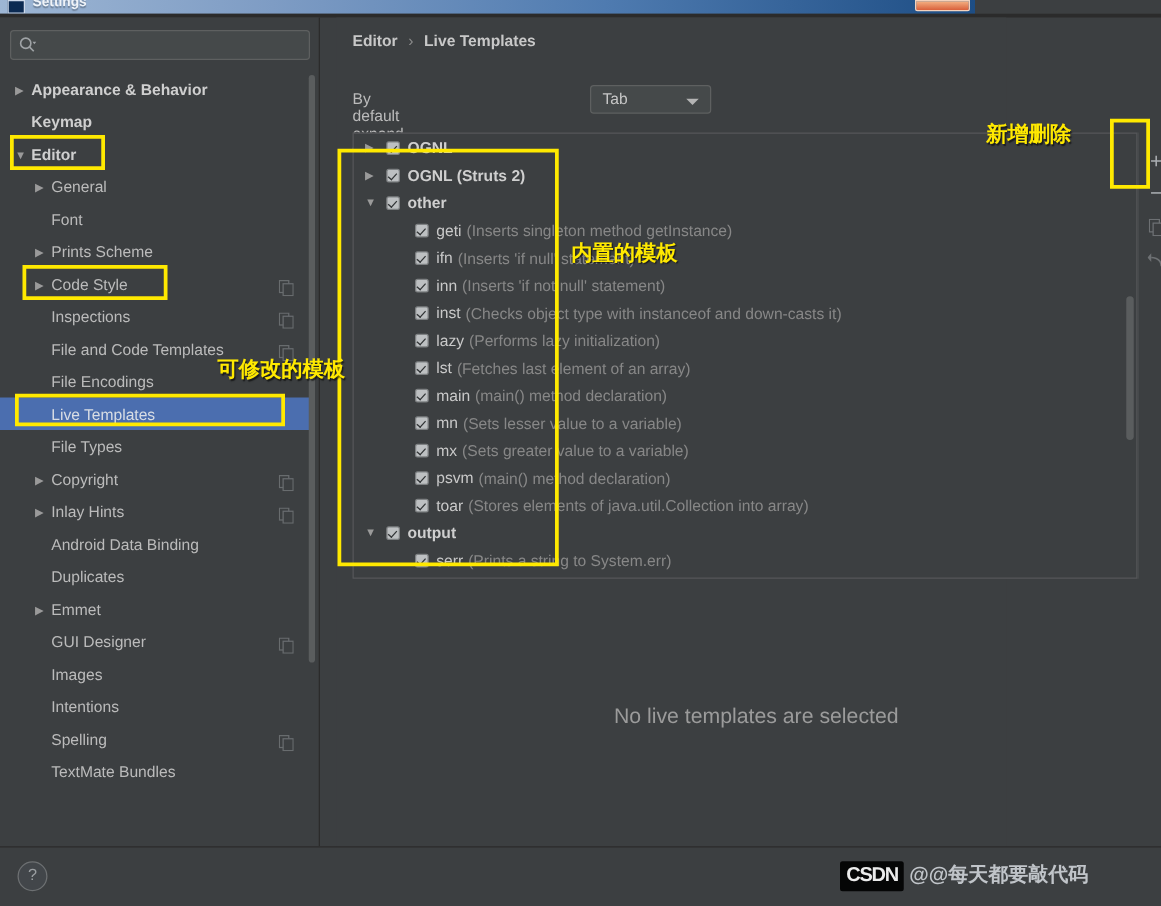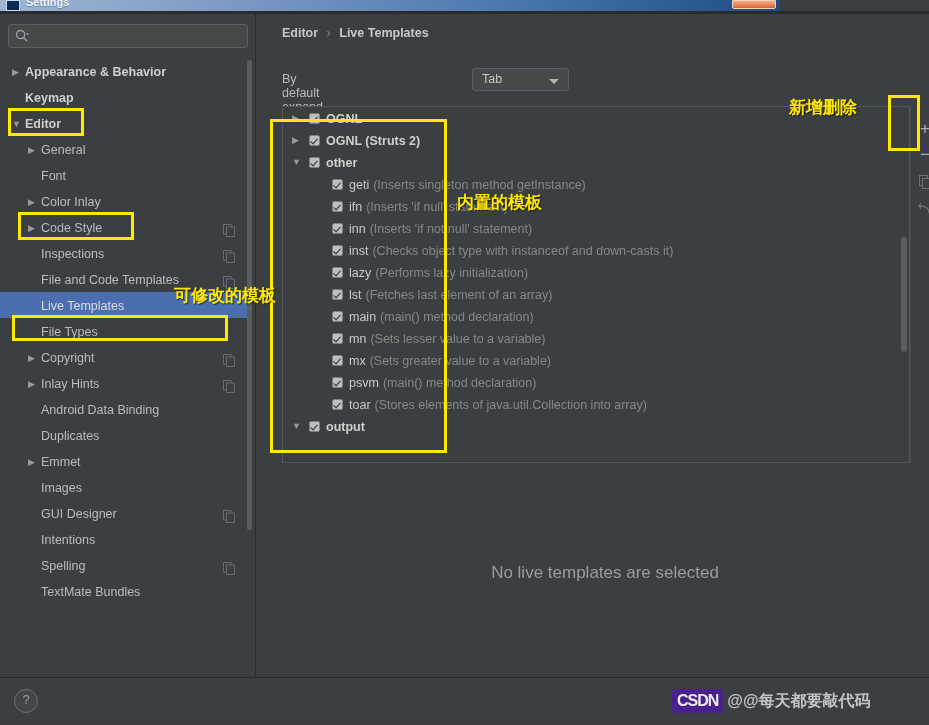--- a/index.html
+++ b/index.html
@@ -232,21 +232,21 @@
   .wm {
     position: absolute; left: 672px; top: 689px;
     height: 22px; line-height: 22px;
     font-size: 16px; font-weight: bold;
     color: #d8dbe0;
     white-space: nowrap;
     opacity: .9;
   }
   .wm .csdn {
     display: inline-block;
-    background: #4c1d95; color: #ffffff;
+    background: #000000; color: #ffffff;
     padding: 1px 5px; border-radius: 2px;
     letter-spacing: -1px;
   }
   .wm .wtxt { margin-left: 4px; color: #cfd3d8; }
 
   
   .ybox {
     position: absolute;
     border: 3px solid #ffe900;
     box-sizing: border-box;
@@ -283,51 +283,52 @@
       </svg>
     </div>
   </div>
 
   <div class="tree" id="sidebar-tree">
       <div class="trow bold indent1"><span class="arrow">▶</span><span class="lbl">Appearance &amp; Behavior</span></div>
       <div class="trow bold indent1"><span class="arrow none"></span><span class="lbl">Keymap</span></div>
       <div class="trow bold indent1"><span class="arrow">▼</span><span class="lbl">Editor</span></div>
       <div class="trow indent2"><span class="arrow">▶</span><span class="lbl">General</span></div>
       <div class="trow indent2"><span class="arrow none"></span><span class="lbl">Font</span></div>
-      <div class="trow indent2"><span class="arrow">▶</span><span class="lbl">Color Inlay</span></div>
+      <div class="trow indent2"><span class="arrow">▶</span><span class="lbl">Prints Scheme</span></div>
       <div class="trow indent2"><span class="arrow">▶</span><span class="lbl">Code Style</span><span class="copy-ico"><svg width="12" height="13" viewBox="0 0 12 13">
             <rect x="0.5" y="0.5" width="7.5" height="9.5" fill="none" stroke="#8d9194"></rect>
             <rect x="3.5" y="3" width="8" height="9.5" fill="#3c3f41" stroke="#8d9194"></rect>
           </svg></span></div>
       <div class="trow indent2"><span class="arrow none"></span><span class="lbl">Inspections</span><span class="copy-ico"><svg width="12" height="13" viewBox="0 0 12 13">
             <rect x="0.5" y="0.5" width="7.5" height="9.5" fill="none" stroke="#8d9194"></rect>
             <rect x="3.5" y="3" width="8" height="9.5" fill="#3c3f41" stroke="#8d9194"></rect>
           </svg></span></div>
       <div class="trow indent2"><span class="arrow none"></span><span class="lbl">File and Code Templates</span><span class="copy-ico"><svg width="12" height="13" viewBox="0 0 12 13">
             <rect x="0.5" y="0.5" width="7.5" height="9.5" fill="none" stroke="#8d9194"></rect>
             <rect x="3.5" y="3" width="8" height="9.5" fill="#3c3f41" stroke="#8d9194"></rect>
           </svg></span></div>
+      <div class="trow indent2"><span class="arrow none"></span><span class="lbl">File Encodings</span></div>
       <div class="trow sel indent2"><span class="arrow none"></span><span class="lbl">Live Templates</span></div>
       <div class="trow indent2"><span class="arrow none"></span><span class="lbl">File Types</span></div>
       <div class="trow indent2"><span class="arrow">▶</span><span class="lbl">Copyright</span><span class="copy-ico"><svg width="12" height="13" viewBox="0 0 12 13">
             <rect x="0.5" y="0.5" width="7.5" height="9.5" fill="none" stroke="#8d9194"></rect>
             <rect x="3.5" y="3" width="8" height="9.5" fill="#3c3f41" stroke="#8d9194"></rect>
           </svg></span></div>
       <div class="trow indent2"><span class="arrow">▶</span><span class="lbl">Inlay Hints</span><span class="copy-ico"><svg width="12" height="13" viewBox="0 0 12 13">
             <rect x="0.5" y="0.5" width="7.5" height="9.5" fill="none" stroke="#8d9194"></rect>
             <rect x="3.5" y="3" width="8" height="9.5" fill="#3c3f41" stroke="#8d9194"></rect>
           </svg></span></div>
       <div class="trow indent2"><span class="arrow none"></span><span class="lbl">Android Data Binding</span></div>
       <div class="trow indent2"><span class="arrow none"></span><span class="lbl">Duplicates</span></div>
       <div class="trow indent2"><span class="arrow">▶</span><span class="lbl">Emmet</span></div>
+      <div class="trow indent2"><span class="arrow none"></span><span class="lbl">GUI Designer</span><span class="copy-ico"><svg width="12" height="13" viewBox="0 0 12 13">
+            <rect x="0.5" y="0.5" width="7.5" height="9.5" fill="none" stroke="#8d9194"></rect>
+            <rect x="3.5" y="3" width="8" height="9.5" fill="#3c3f41" stroke="#8d9194"></rect>
+          </svg></span></div>
       <div class="trow indent2"><span class="arrow none"></span><span class="lbl">Images</span></div>
-      <div class="trow indent2"><span class="arrow none"></span><span class="lbl">GUI Designer</span><span class="copy-ico"><svg width="12" height="13" viewBox="0 0 12 13">
-            <rect x="0.5" y="0.5" width="7.5" height="9.5" fill="none" stroke="#8d9194"></rect>
-            <rect x="3.5" y="3" width="8" height="9.5" fill="#3c3f41" stroke="#8d9194"></rect>
-          </svg></span></div>
       <div class="trow indent2"><span class="arrow none"></span><span class="lbl">Intentions</span></div>
       <div class="trow indent2"><span class="arrow none"></span><span class="lbl">Spelling</span><span class="copy-ico"><svg width="12" height="13" viewBox="0 0 12 13">
             <rect x="0.5" y="0.5" width="7.5" height="9.5" fill="none" stroke="#8d9194"></rect>
             <rect x="3.5" y="3" width="8" height="9.5" fill="#3c3f41" stroke="#8d9194"></rect>
           </svg></span></div>
       <div class="trow indent2"><span class="arrow none"></span><span class="lbl">TextMate Bundles</span></div>
     </div>
 
   <div class="sb-sidebar"></div>
 </div>
@@ -358,20 +359,21 @@
         <div class="tline leaf"><span class="chk"></span><span class="abbr">inn</span><span class="desc">(Inserts 'if not null' statement)</span></div>
         <div class="tline leaf"><span class="chk"></span><span class="abbr">inst</span><span class="desc">(Checks object type with instanceof and down-casts it)</span></div>
         <div class="tline leaf"><span class="chk"></span><span class="abbr">lazy</span><span class="desc">(Performs lazy initialization)</span></div>
         <div class="tline leaf"><span class="chk"></span><span class="abbr">lst</span><span class="desc">(Fetches last element of an array)</span></div>
         <div class="tline leaf"><span class="chk"></span><span class="abbr">main</span><span class="desc">(main() method declaration)</span></div>
         <div class="tline leaf"><span class="chk"></span><span class="abbr">mn</span><span class="desc">(Sets lesser value to a variable)</span></div>
         <div class="tline leaf"><span class="chk"></span><span class="abbr">mx</span><span class="desc">(Sets greater value to a variable)</span></div>
         <div class="tline leaf"><span class="chk"></span><span class="abbr">psvm</span><span class="desc">(main() method declaration)</span></div>
         <div class="tline leaf"><span class="chk"></span><span class="abbr">toar</span><span class="desc">(Stores elements of java.util.Collection into array)</span></div>
         <div class="tline grp"><span class="tarrow">▼</span><span class="chk"></span><span class="name">output</span></div>
+        <div class="tline leaf"><span class="chk"></span><span class="abbr">serr</span><span class="desc">(Prints a string to System.err)</span></div>
       </div>
     <div class="tpl-sb"></div>
   </div>
 
   <div class="tbar">
     <div class="tbtn i0">+</div>
     <div class="tbtn i1">−</div>
     <div class="tbtn i2">
       <svg width="13" height="14" viewBox="0 0 13 14">
         <rect x="0.5" y="0.5" width="8" height="10" fill="none" stroke="#a9adb1"></rect>

